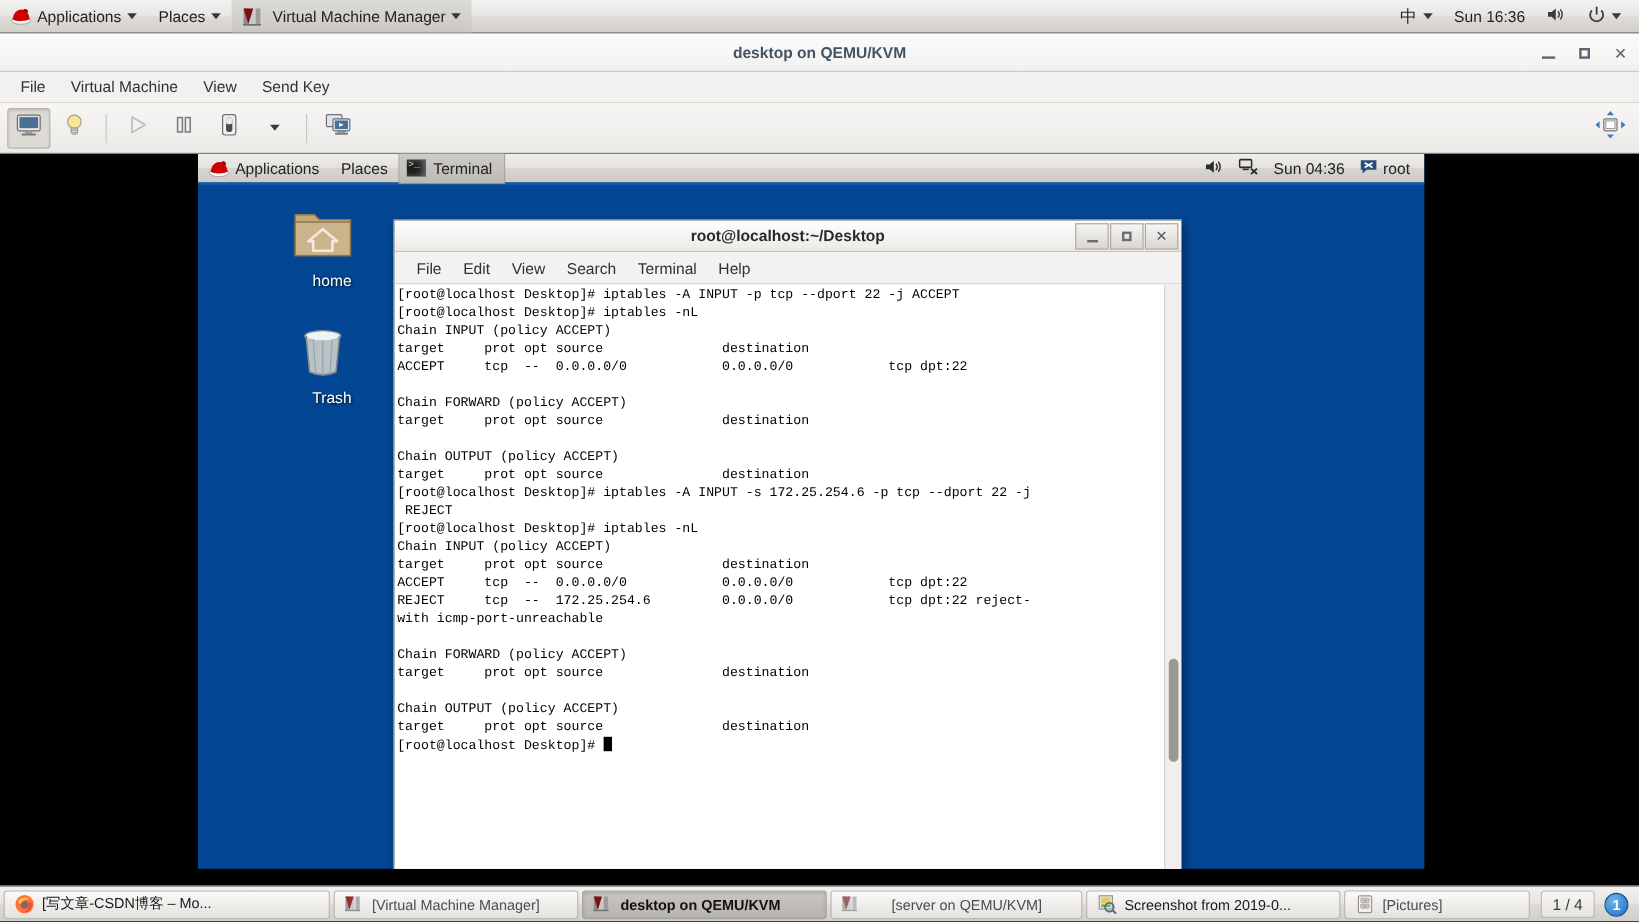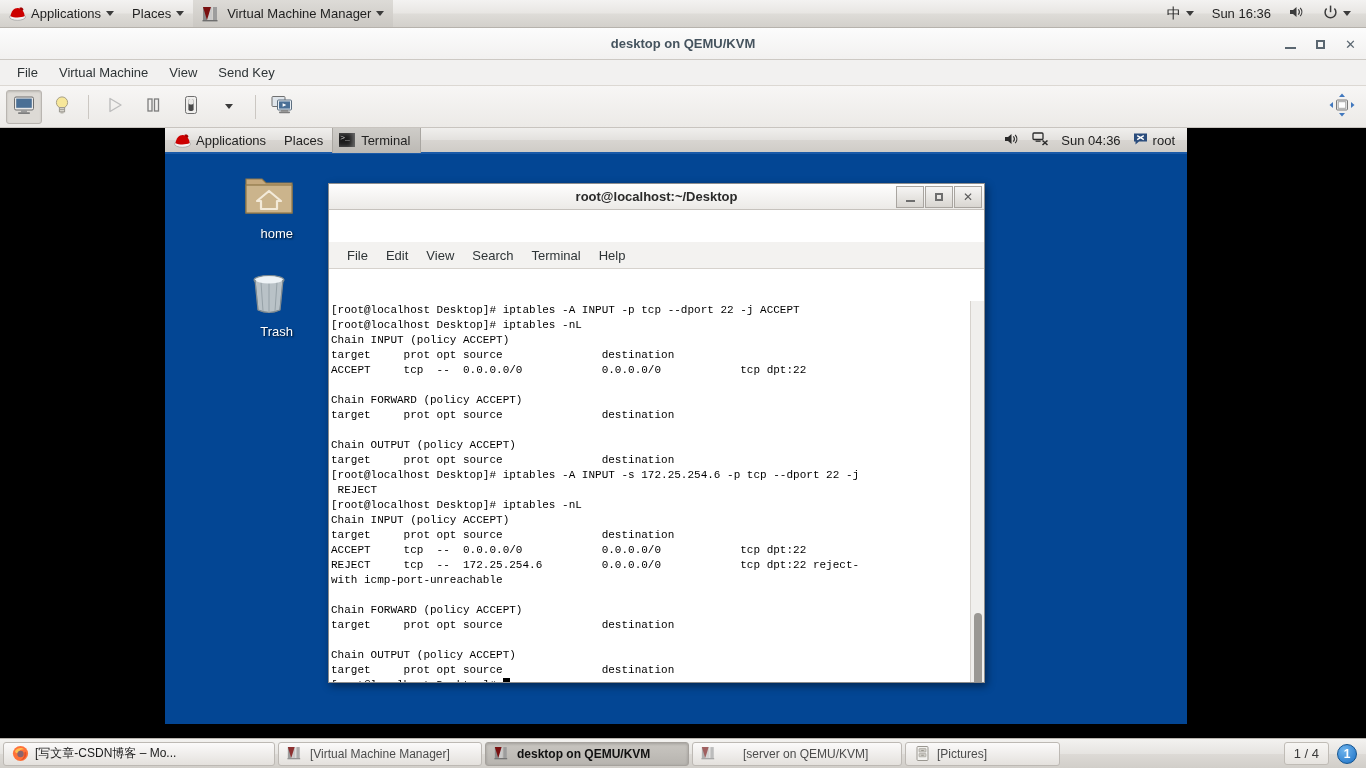--- a/index.html
+++ b/index.html
@@ -136,25 +136,25 @@
   .dicon {
     position: absolute; width: 86px; text-align: right;
     color: #fff; font-size: 13px; text-shadow: 1px 1px 2px rgba(0,0,0,.8);
   }
   .dicon .glyph { display: block; margin: 0 auto 5px; }
   .dicon .lbl { display: inline-block; padding: 0 2px; }
 
   
   .term-win {
     position: absolute; left: 163px; top: 29px;
-    width: 657px; height: 500px;
+    width: 657px; height: 584px;
     background: #fff;
     border: 1px solid #8d8d8d;
     box-shadow: 2px 3px 8px rgba(0,0,0,.45);
-    display: flex; flex-direction: column; gap: 32px;
+    display: flex; flex-direction: column;
   }
   .term-title {
     height: 26px; position: relative;
     background: linear-gradient(to bottom,#fefefe,#eceae7);
     border-bottom: 1px solid #c6c2bd;
     display: flex; align-items: center; justify-content: center;
   }
   .term-title-text { font-size: 13px; font-weight: bold; color: #2a2a2a; }
   .term-wbtns {
     position: absolute; right: 2px; top: 2px; display: flex; gap: 1px;
@@ -563,20 +563,32 @@
           <rect x="1" y="2" width="4" height="13" fill="#b0b0b0"></rect>
           <rect x="6" y="2" width="4" height="13" fill="#d2d2d2"></rect>
           <rect x="11" y="2" width="4" height="13" fill="#bcbcbc"></rect>
           <path d="M1 2 L5 15 L9 2 Z" fill="#a06060"></path>
           <rect x="0.5" y="15" width="15" height="1.4" fill="#a0a0a0"></rect>
         </svg>
       </span>
       <span class="task-label">[server on QEMU/KVM]</span>
     </div>
 
+    <div class="task-btn w5">
+      <span class="ficon">
+        <svg width="17" height="17" viewBox="0 0 17 17">
+          <rect x="2" y="1.5" width="11" height="11" fill="#eceadf" stroke="#9a9788"></rect>
+          <rect x="3.6" y="3" width="7.8" height="5" fill="#e8c95a"></rect>
+          <rect x="3.6" y="8.6" width="7.8" height="2.4" fill="#7fae5c"></rect>
+          <circle cx="10.5" cy="11" r="3.6" fill="none" stroke="#4a6f95" stroke-width="1.5"></circle>
+          <path d="M13.2 13.6 L16 16.2" stroke="#4a6f95" stroke-width="1.8"></path>
+        </svg>
+      </span>
+      <span class="task-label">Screenshot from 2019-0...</span>
+    </div>
 
     <div class="task-btn w6">
       <span class="ficon">
         <svg width="17" height="17" viewBox="0 0 17 17">
           <rect x="3" y="1.5" width="11" height="14" rx="1" fill="#f2f1ee" stroke="#9a9790"></rect>
           <rect x="5" y="3.6" width="7" height="3.4" rx="0.6" fill="#cfcdc6" stroke="#9a9790" stroke-width="0.6"></rect>
           <rect x="5" y="8.4" width="7" height="3.4" rx="0.6" fill="#cfcdc6" stroke="#9a9790" stroke-width="0.6"></rect>
           <rect x="7.2" y="5" width="2.6" height="0.8" fill="#8b8880"></rect>
           <rect x="7.2" y="9.8" width="2.6" height="0.8" fill="#8b8880"></rect>
         </svg>

